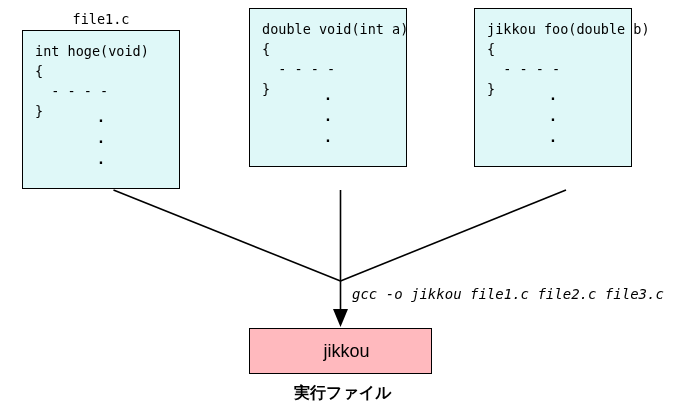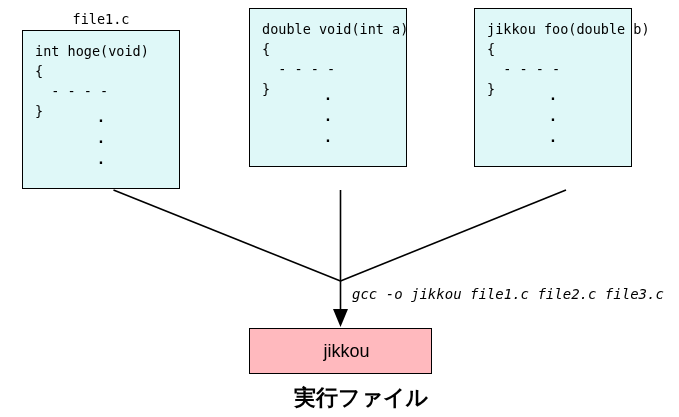--- a/index.html
+++ b/index.html
@@ -104,21 +104,21 @@
     display: flex;
     align-items: center;
     justify-content: center;
     font-size: 18px;
     padding-left: 12px;
   }
   .output-caption {
     position: absolute;
     left: 294px;
     top: 383px;
-    font-size: 22px;
+    font-size: 16px;
     font-weight: bold;
     white-space: pre;
   }
 </style>
 </head>
 <body>
 
 <div class="canvas">
 
   <div class="file-group f1">

